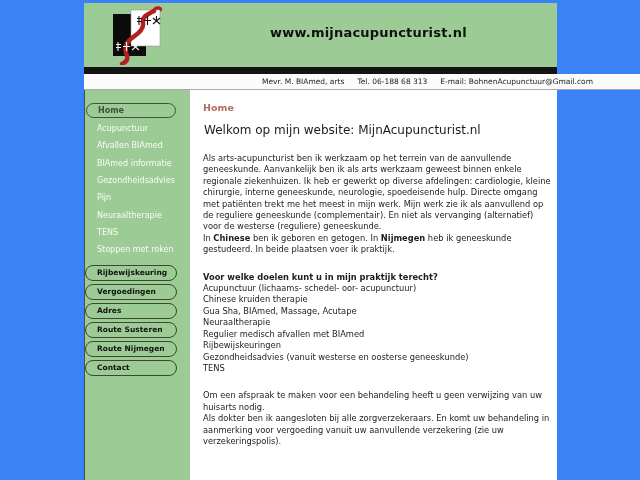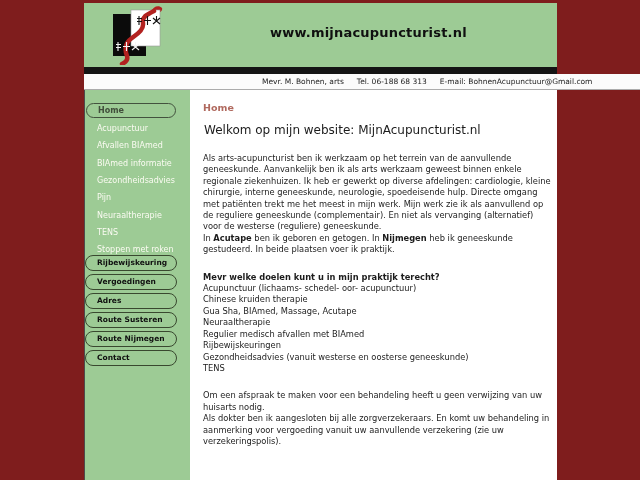--- a/index.html
+++ b/index.html
@@ -1,18 +1,18 @@
 <!DOCTYPE html>
 <html><head>
 <meta charset="utf-8">
 <style>
   html,body { margin:0; padding:0; }
   .page {
     position:relative; width:640px; height:480px;
-    background:#7f1d1d; overflow:hidden;
+    background:#3b82f6; overflow:hidden;
     font-family:"DejaVu Sans", sans-serif;
   }
   
   .header { position:absolute; left:84px; top:3px; width:473px; height:64px; background:#9dcb95; }
   .site-title { position:absolute; left:186px; top:22px; font-size:13px; font-weight:bold; color:#101010; letter-spacing:.2px; }
   .logo { position:absolute; left:26px; top:2px; cursor:pointer; }
   .black-bar { position:absolute; left:84px; top:67px; width:473px; height:7px; background:#141414; }
   
   .contact-bar {
     position:absolute; left:84px; top:74px; width:556px; height:16px;
@@ -22,21 +22,21 @@
   }
   
   .sidebar { position:absolute; left:84px; top:90px; width:106px; height:390px; background:#9dcb95; border-left:1px solid #4c4c4c; box-sizing:border-box; }
   .home-pill {
     position:absolute; left:1px; top:13px; width:90px; height:15px; box-sizing:border-box;
     border:1px solid #43523e; border-radius:8px; cursor:pointer;
     font-size:8px; font-weight:bold; color:#414e3b; padding:2px 0 0 11px;
   }
   .side-links { position:absolute; left:12px; top:30px; font-size:8px; color:#fbfbf2; }
   .side-links .item { height:17.3px; display:flex; align-items:center; cursor:pointer; }
-  .side-buttons { position:absolute; left:0; top:165px; width:100%; }
+  .side-buttons { position:absolute; left:0; top:175px; width:100%; }
   .side-buttons .btn {
     box-sizing:border-box; width:92px; height:15.5px; margin:0 0 3.5px 0;
     border:1px solid #39482f; border-radius:8px; background:transparent; cursor:pointer;
     display:flex; align-items:center; padding-left:11px;
     font-family:"DejaVu Sans", sans-serif; font-size:7.5px; font-weight:bold; color:#101010;
   }
   
   .content { position:absolute; left:190px; top:90px; width:367px; height:390px; background:#ffffff; box-sizing:border-box; padding:12px 12px 0 13px; }
   .breadcrumb { font-size:9.5px; font-weight:bold; color:#b0695e; }
   .page-title { font-size:12px; font-weight:normal; color:#1c1c1c; margin:10px 0 0 1px; }
@@ -63,21 +63,21 @@
         <path d="M2 0 V9 M0 2.5 H5 M0 5.5 H5 M10.5 0 V9 M7 4.5 H14"></path>
         <path d="M16 2 L23 8 M23 2 L16 8 M19.5 0 V4"></path>
       </g>
     </svg>
     <div class="site-title">www.mijnacupuncturist.nl</div>
   </div>
 
   <div class="black-bar"></div>
 
   <div class="contact-bar">
-    <span>Mevr. M. Bohnen, arts</span>
+    <span>Mevr. M. BIAmed, arts</span>
     <span>Tel. 06-188 68 313</span>
     <span>E-mail:  BohnenAcupunctuur@Gmail.com</span>
   </div>
 
   <div class="sidebar">
     <div class="home-pill">Home</div>
     <div class="side-links">
         <div class="item">Acupunctuur</div>
         <div class="item">Afvallen BIAmed</div>
         <div class="item">BIAmed informatie</div>
@@ -97,25 +97,25 @@
       </div>
   </div>
 
   <div class="content">
     <div class="breadcrumb">Home</div>
     <div class="page-title">Welkom op mijn website: MijnAcupuncturist.nl</div>
 
     <div class="body-text">
       <div class="block">
         <div>Als arts-acupuncturist ben ik werkzaam op het terrein van de aanvullende geneeskunde. Aanvankelijk ben ik als arts werkzaam geweest binnen enkele regionale ziekenhuizen. Ik heb er gewerkt op diverse afdelingen: cardiologie, kleine chirurgie, interne geneeskunde, neurologie, spoedeisende hulp. Directe omgang met patiënten trekt me het meest in mijn werk. Mijn werk zie ik als aanvullend op de reguliere geneeskunde (complementair). En niet als vervanging (alternatief) voor de westerse (reguliere) geneeskunde.</div>
-        <div><span>In </span><span class="bold">Acutape</span><span> ben ik geboren en getogen. In </span><span class="bold">Nijmegen</span><span> heb ik geneeskunde gestudeerd. In beide plaatsen voer ik praktijk.</span></div>
+        <div><span>In </span><span class="bold">Chinese</span><span> ben ik geboren en getogen. In </span><span class="bold">Nijmegen</span><span> heb ik geneeskunde gestudeerd. In beide plaatsen voer ik praktijk.</span></div>
       </div>
 
       <div class="block">
-        <div class="bold">Mevr welke doelen kunt u in mijn praktijk terecht?</div>
+        <div class="bold">Voor welke doelen kunt u in mijn praktijk terecht?</div>
         <div>
             <div>Acupunctuur (lichaams- schedel- oor- acupunctuur)</div>
             <div>Chinese kruiden therapie</div>
             <div>Gua Sha, BIAmed, Massage, Acutape</div>
             <div>Neuraaltherapie</div>
             <div>Regulier medisch afvallen met BIAmed</div>
             <div>Rijbewijskeuringen</div>
             <div>Gezondheidsadvies (vanuit westerse en oosterse geneeskunde)</div>
             <div>TENS</div>
           </div>

